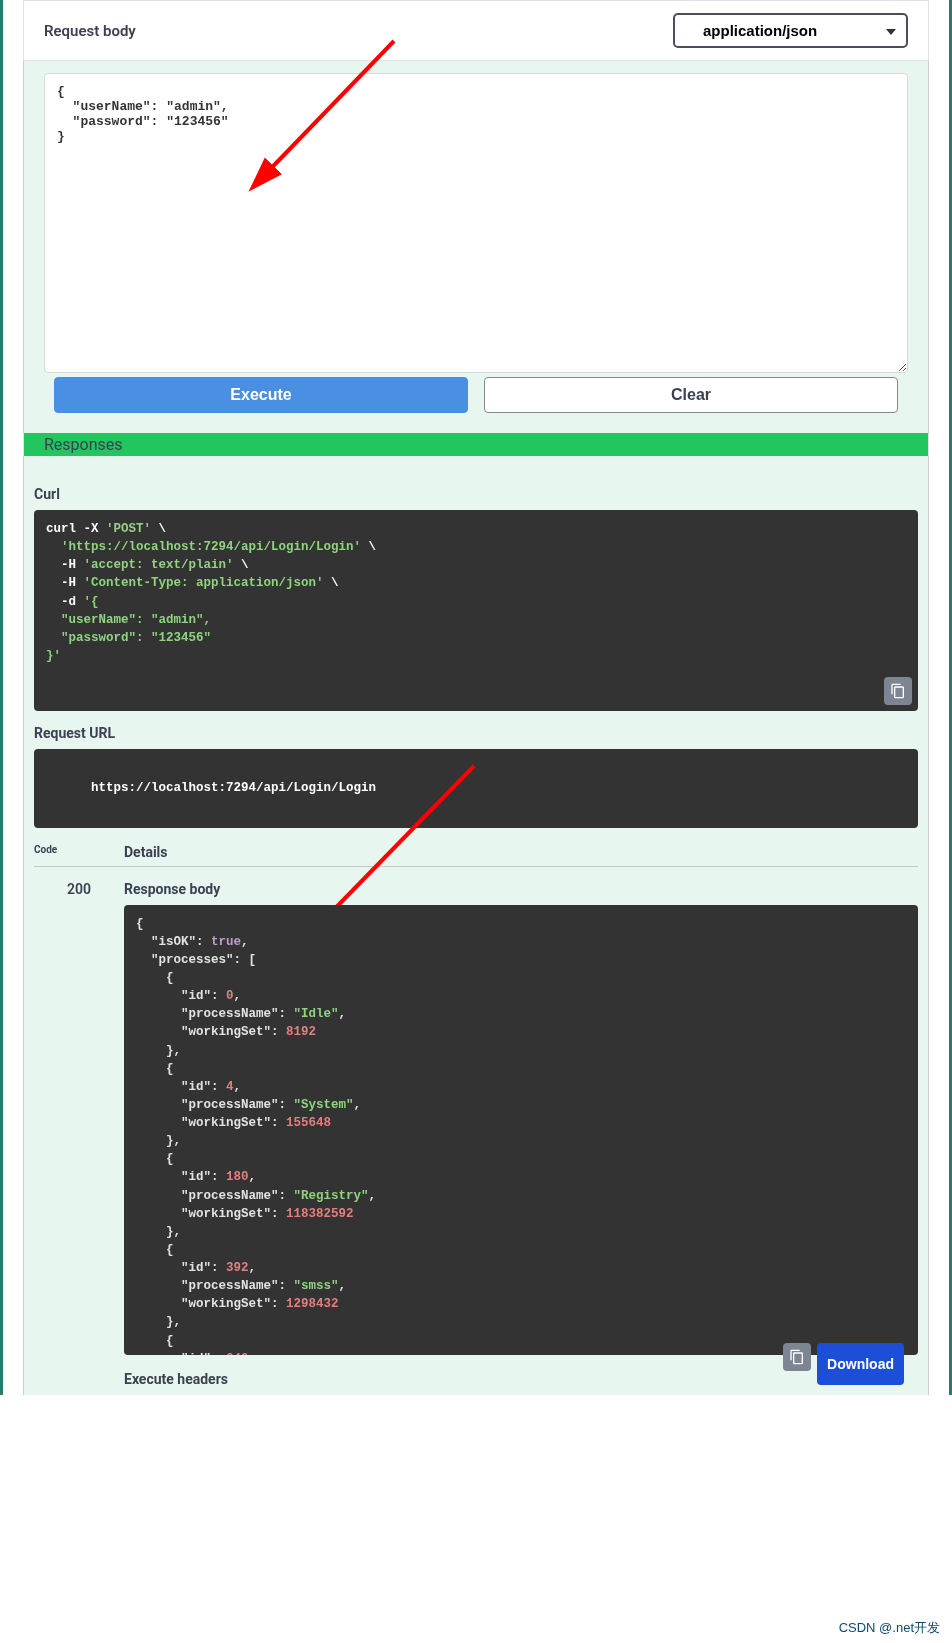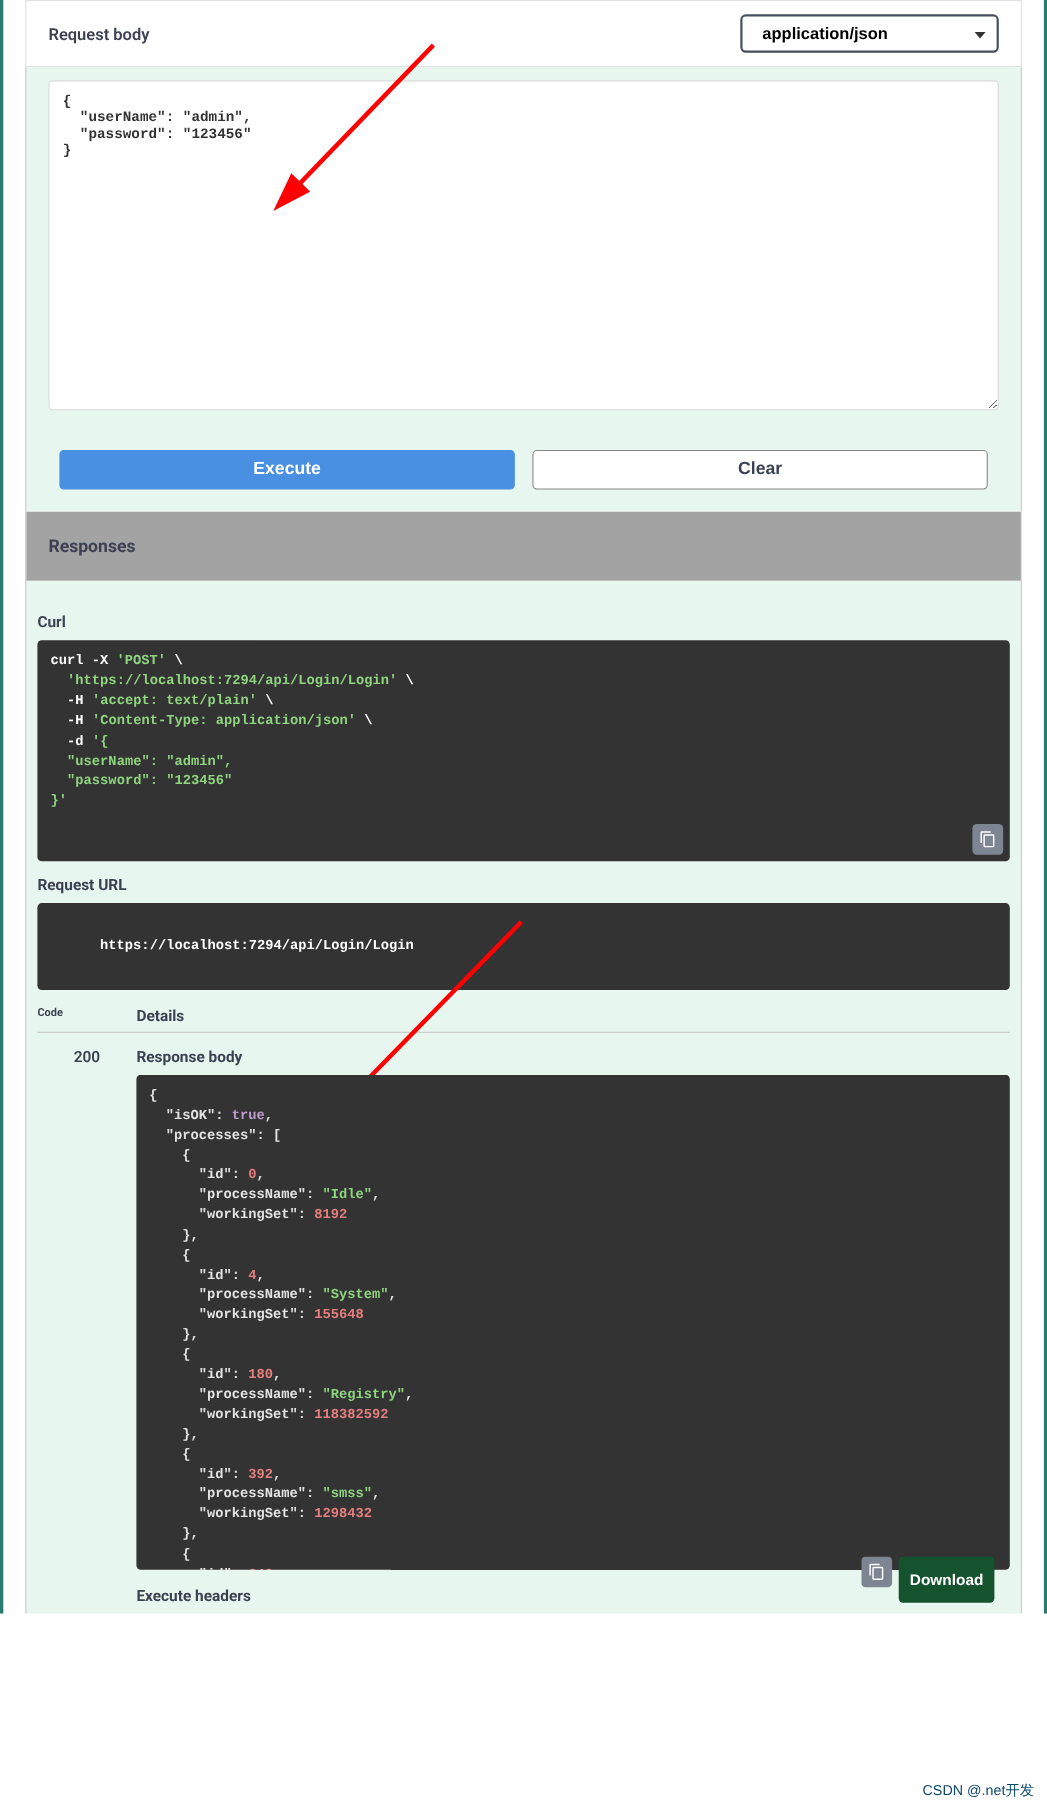--- a/index.html
+++ b/index.html
@@ -30,21 +30,21 @@
     padding: 12px 20px;
     background: #fff;
     margin: 0 20px;
     border: 1px solid #e2e2e2;
     border-bottom: 1px solid #e2e2e2;
   }
   .header-bar h4 { font-size: 15px; font-weight: 600; color: #3b4151; }
   .content-type-select {
     border: 2px solid #474e5d;
     border-radius: 5px;
-    padding: 7px 32px 7px 18px;
+    padding: 7px 32px 7px 28px;
     font-size: 15px;
     font-weight: 700;
     background: #fff;
     appearance: none;
     min-width: 235px;
     position: relative;
   }
   .select-wrap { position: relative; display: inline-block; }
   .select-wrap::after {
     content: "";
@@ -64,21 +64,21 @@
     border-radius: 4px;
     padding: 10px 12px;
     font-family: "Courier New", Consolas, monospace;
     font-size: 13px;
     font-weight: 700;
     resize: both;
     background: #fff;
     margin-top: 12px;
     color: #333;
   }
-  .btn-row { display: flex; gap: 16px; margin-top: 32px; padding: 0 10px; }
+  .btn-row { display: flex; gap: 16px; padding: 0 10px; }
   .btn-row button {
     flex: 1;
     padding: 8px 0;
     font-size: 16px;
     font-weight: 700;
     cursor: pointer;
     border-radius: 4px;
   }
   .btn-execute {
     background: #4990e2;
@@ -88,27 +88,27 @@
     border-bottom-right-radius: 0;
   }
   .btn-clear {
     background: #fff;
     color: #3b4151;
     border: 1px solid #888;
     border-top-left-radius: 0;
     border-bottom-left-radius: 0;
   }
   .responses-header {
-    background: #a3a3a3;
+    background: #22c55e;
     margin: 0 20px;
-    padding: 22px 20px;
+    padding: 2px 20px;
     border-left: 1px solid #e2e2e2;
     border-right: 1px solid #e2e2e2;
     font-size: 16px;
-    font-weight: 700;
+    font-weight: 400;
     color: #3b4151;
   }
   .resp-section-padding { padding: 16px 10px 0 10px; }
   .resp-label { font-size: 14px; font-weight: 700; margin: 14px 0 8px 0; color: #3b4151; }
   .code-block {
     background: #333333;
     color: #fff;
     border-radius: 4px;
     padding: 10px 12px;
     font-family: Consolas, "Courier New", monospace;
@@ -161,21 +161,21 @@
   }
   .resp-actions {
     position: absolute;
     bottom: 10px;
     right: 14px;
     display: flex;
     gap: 6px;
   }
   .resp-actions .copy-btn { position: static; }
   .download-btn {
-    background: #14532d;
+    background: #1d4ed8;
     color: #fff;
     border: none;
     border-radius: 4px;
     padding: 13px 10px;
     font-size: 14px;
     font-weight: 700;
     cursor: pointer;
   }
   .c-key { color: #e2e2e2; }
   .c-str { color: #8fd47f; }

